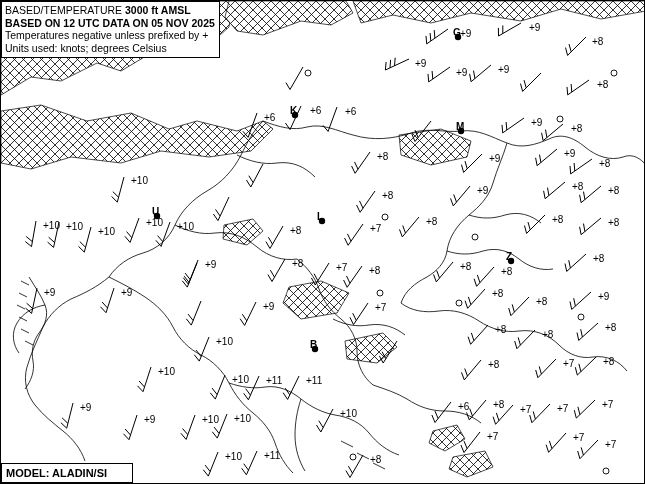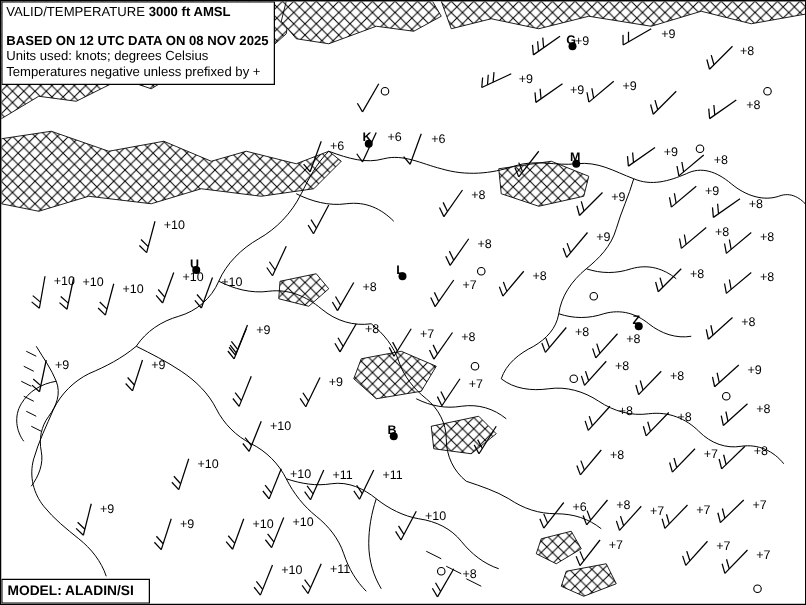--- a/index.html
+++ b/index.html
@@ -1,22 +1,22 @@
 <!DOCTYPE html>
 <html><head>
 <meta charset="utf-8">
 <style>
   html,body{margin:0;padding:0;background:#fff;}
   body{font-family:"Liberation Sans", sans-serif;}
   #wrap{position:relative;width:645px;height:484px;background:#ffffff;overflow:hidden;border:1px solid #000;box-sizing:border-box;}
   svg{position:absolute;left:0;top:0;}
   .hdr{position:absolute;left:0;top:0;background:#fff;border:1px solid #000;padding:2px 4px 3px 3px;z-index:30;}
   .hdr div{font-size:10.5px;line-height:12.6px;color:#000;white-space:nowrap;}
-  .hdr .b{font-weight:bold;margin-top:10px;}
-  .footer{position:absolute;left:0;bottom:0;background:#fff;border:1px solid #000;padding:3px 12px 3px 4px;z-index:30;}
+  .hdr .b{font-weight:bold;}
+  .footer{position:absolute;left:0;bottom:0;background:#fff;border:1px solid #000;padding:3px 25px 3px 4px;z-index:30;}
   .footer div{font-size:11px;font-weight:bold;color:#000;white-space:nowrap;}
   .lbl{position:absolute;font-size:10px;color:#000;white-space:nowrap;z-index:20;}
   .stn{position:absolute;font-size:10px;font-weight:bold;color:#000;z-index:20;}
 </style>
 </head>
 <body>
 
 <div id="wrap">
 
   <svg id="map" width="645" height="484" viewBox="0 0 645 484">
@@ -571,23 +571,23 @@
       <div class="stn" style="left: 452px; top: 26px;">G</div>
       <div class="stn" style="left: 289px; top: 104px;">K</div>
       <div class="stn" style="left: 455px; top: 120px;">M</div>
       <div class="stn" style="left: 151px; top: 205px;">U</div>
       <div class="stn" style="left: 316px; top: 210px;">L</div>
       <div class="stn" style="left: 505px; top: 250px;">Z</div>
       <div class="stn" style="left: 309px; top: 338px;">B</div>
     </div>
 
   <div class="hdr">
-    <div><span>VALID/TEMPERATURE </span><span class="b">3000 ft AMSL</span></div>
-    <div class="b">BASED ON 12 UTC DATA ON 08 NOV 2025</div>
+    <div><span>BASED/TEMPERATURE </span><span class="b">3000 ft AMSL</span></div>
+    <div class="b">BASED ON 12 UTC DATA ON 05 NOV 2025</div>
+    <div>Temperatures negative unless prefixed by +</div>
     <div>Units used: knots; degrees Celsius</div>
-    <div>Temperatures negative unless prefixed by +</div>
   </div>
 
   <div class="footer">
     <div>MODEL: ALADIN/SI</div>
   </div>
 
 </div>
 
 </body></html>

